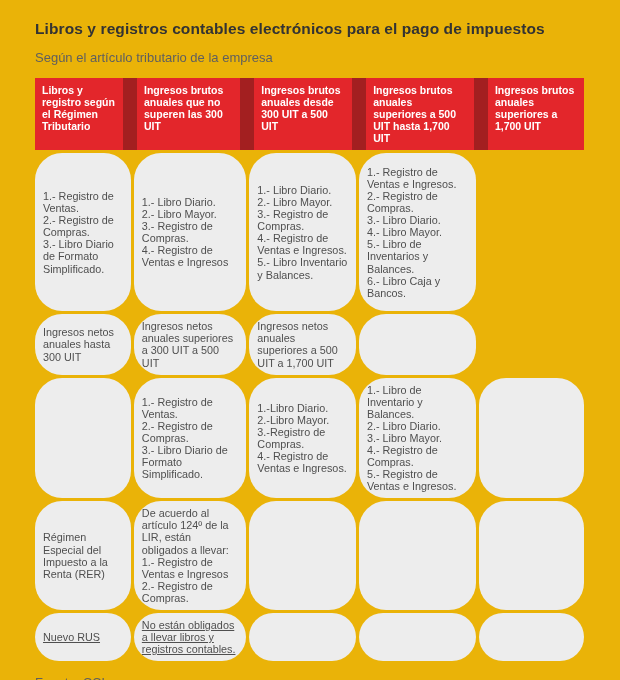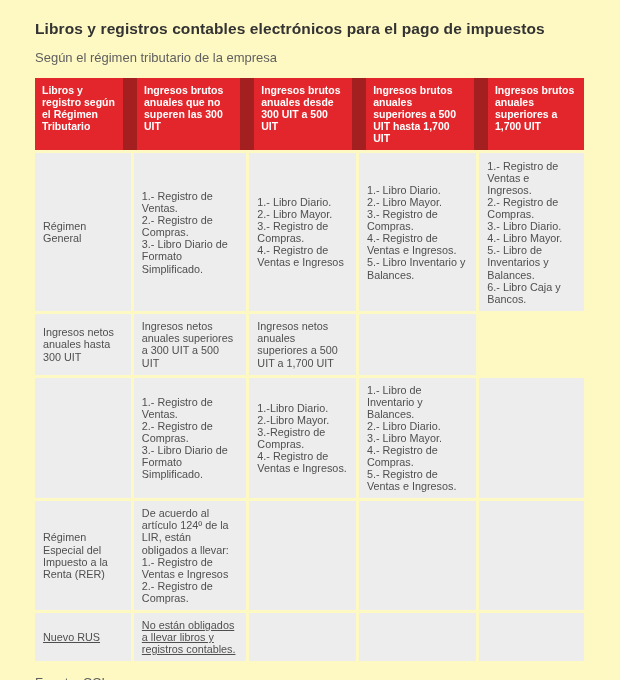--- a/index.html
+++ b/index.html
@@ -4,21 +4,21 @@
 <style>
   * { margin: 0; padding: 0; box-sizing: border-box; }
   html, body {
     background: #ffffff;
     font-family: "Liberation Sans", sans-serif;
     color: #4d4d4d;
   }
   .page {
     width: 620px;
     height: 680px;
-    background: #fef9c3;
+    background: #eab308;
     padding: 20px 36px 10px 35px;
     overflow: hidden;
   }
   .title {
     font-size: 15.5px;
     font-weight: bold;
     color: #333333;
     letter-spacing: 0.1px;
     margin-bottom: 12px;
   }
@@ -52,51 +52,51 @@
   }
   .td {
     background: #ededed;
     font-size: 10.8px;
     line-height: 1.12;
     color: #4f4f4f;
     padding: 6px 8px;
     display: flex;
     align-items: center;
     white-space: pre-line;
+    border-radius: 27px;
   }
   .trow.r1 .td { min-height: 158px; }
   .trow.r2 .td { min-height: 58px; }
   .trow.r3 .td { min-height: 102px; }
   .trow.r4 .td { min-height: 108px; }
   .trow.r5 .td { min-height: 42px; text-decoration: underline; }
   .source {
     font-size: 13px;
     color: #5f5f5f;
     margin-top: 14px;
   }
 </style>
 </head>
 <body>
 
 <div class="page">
   <div class="title">Libros y registros contables electrónicos para el pago de impuestos</div>
-  <div class="subtitle">Según el régimen tributario de la empresa</div>
+  <div class="subtitle">Según el artículo tributario de la empresa</div>
 
   <div class="table">
 
     <div class="trow header">
       <div class="th">Libros y registro según el Régimen Tributario</div>
       <div class="th">Ingresos brutos anuales que no superen las 300 UIT</div>
       <div class="th">Ingresos brutos anuales desde 300 UIT a 500 UIT</div>
       <div class="th">Ingresos brutos anuales superiores a 500 UIT hasta 1,700 UIT</div>
       <div class="th">Ingresos brutos anuales superiores a 1,700 UIT</div>
     </div>
 
     <div class="trow r1">
-      <div class="td">Régimen General</div>
       <div class="td">1.- Registro de Ventas.
 2.- Registro de Compras.
 3.- Libro Diario de Formato Simplificado.</div>
       <div class="td">1.- Libro Diario.
 2.- Libro Mayor.
 3.- Registro de Compras.
 4.- Registro de Ventas e Ingresos</div>
       <div class="td">1.- Libro Diario.
 2.- Libro Mayor.
 3.- Registro de Compras.

